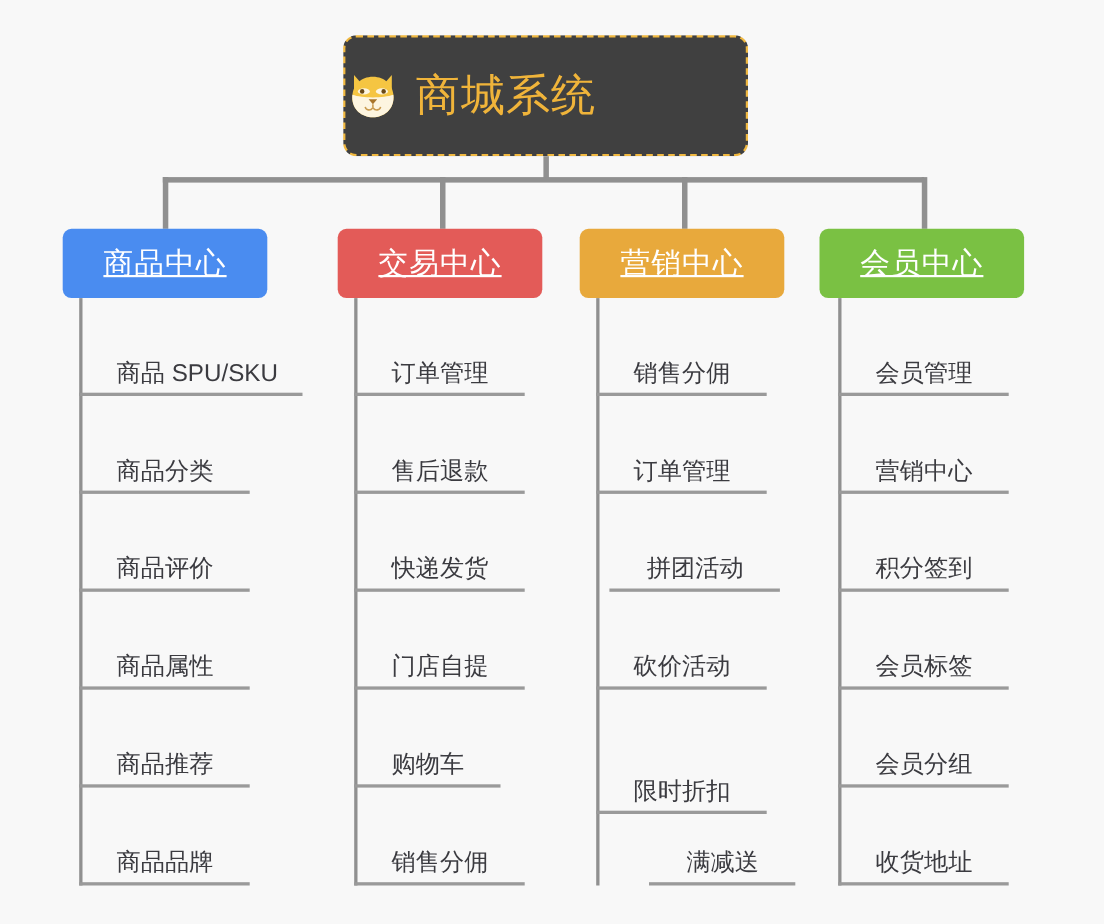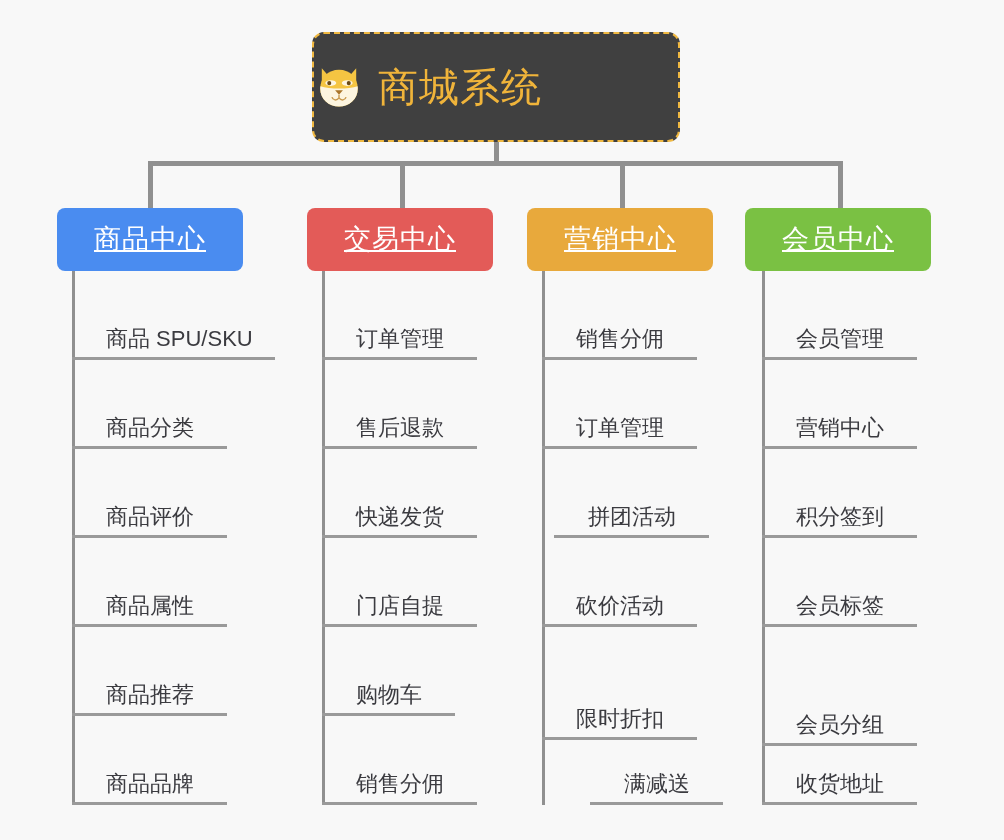--- a/index.html
+++ b/index.html
@@ -260,21 +260,21 @@
           <div class="leaf-rule" style="width: 155px;"></div>
         </div>
         <div class="leaf" style="top: 178px; width: 165px;">
           <div class="leaf-text">积分签到</div>
           <div class="leaf-rule" style="width: 155px;"></div>
         </div>
         <div class="leaf" style="top: 267px; width: 165px;">
           <div class="leaf-text">会员标签</div>
           <div class="leaf-rule" style="width: 155px;"></div>
         </div>
-        <div class="leaf" style="top: 356px; width: 165px; margin-top: 30px;">
+        <div class="leaf" style="top: 356px; width: 165px;">
           <div class="leaf-text">会员分组</div>
           <div class="leaf-rule" style="width: 155px;"></div>
         </div>
         <div class="leaf" style="top: 445px; width: 165px;">
           <div class="leaf-text">收货地址</div>
           <div class="leaf-rule" style="width: 155px;"></div>
         </div>
       </div>
     </div>
 

